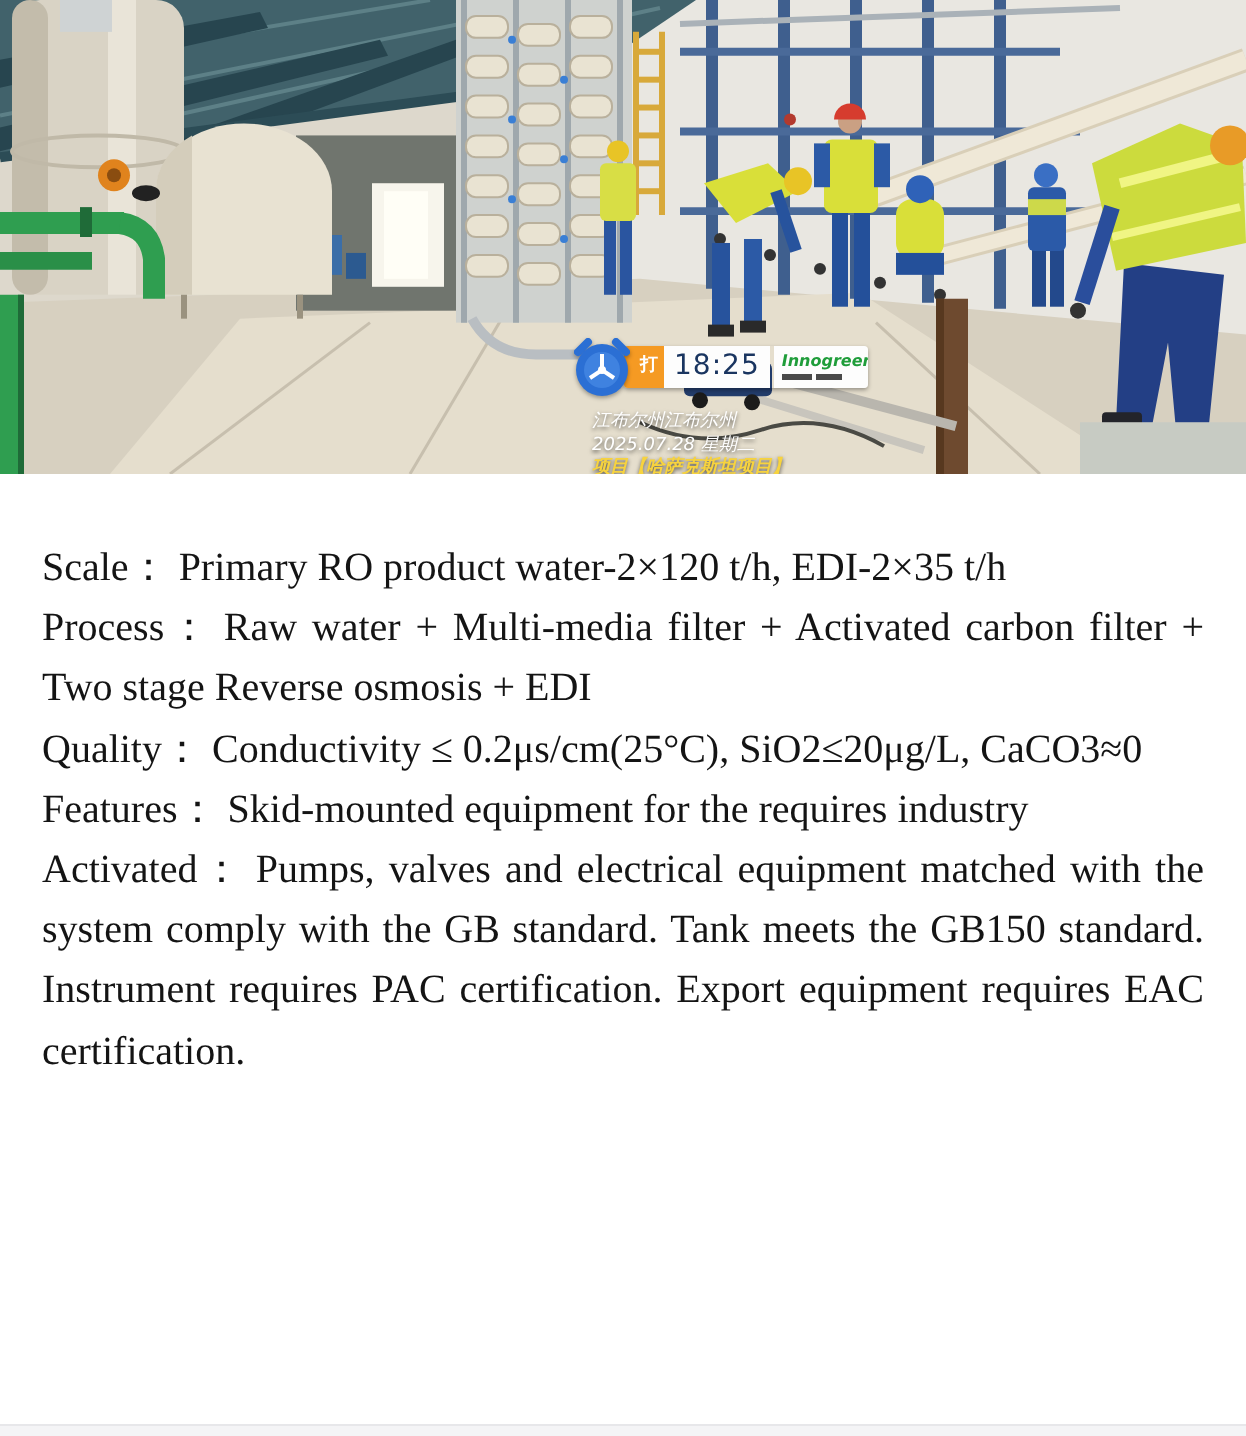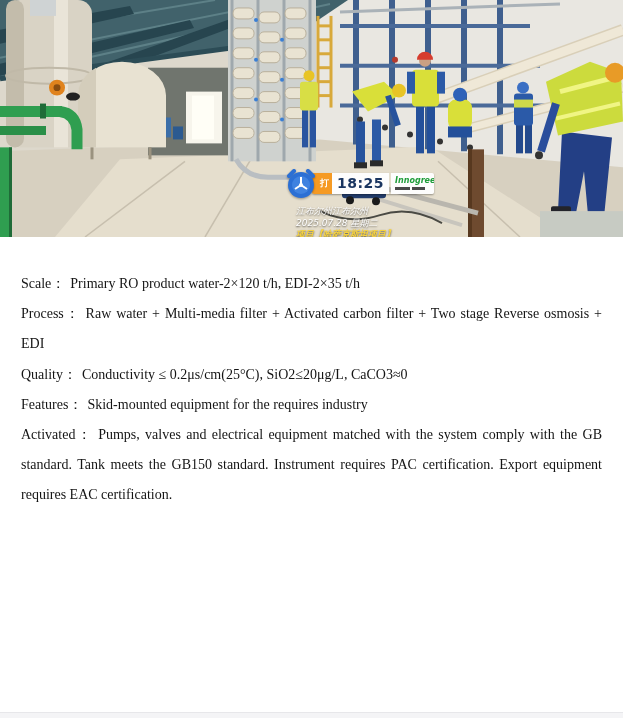--- a/index.html
+++ b/index.html
@@ -14,41 +14,41 @@
 
   
   .wm { position:absolute; left:284px; top:166px; width:150px; color:#fff;
         font-family:"DejaVu Sans","Liberation Sans",sans-serif; }
   .wm-row { display:flex; align-items:center; }
   .wm-clock { width:34px; height:34px; flex:none; margin-right:-6px; position:relative; z-index:2;
               filter:drop-shadow(0 1px 1px rgba(0,0,0,.35)); }
   .wm-pill { display:flex; align-items:stretch; height:21px; border-radius:2px; overflow:hidden;
              box-shadow:0 1px 2px rgba(0,0,0,.35); }
   .wm-checkin { background:#f59a23; color:#fff; font-size:9px; line-height:21px; padding:0 3px 0 8px; font-weight:bold; }
-  .wm-time { background:#fdfdfd; color:#1a3560; font-weight:bold; font-size:14px; line-height:21px; padding:0 5px; letter-spacing:.5px; }
+  .wm-time { background:#fdfdfd; color:#1a3560; font-weight:normal; font-size:14px; line-height:21px; padding:0 5px; letter-spacing:.5px; }
   .wm-brand-box { background:#fdfdfd; margin-left:2px; padding:2px 4px 1px; display:flex; flex-direction:column; justify-content:center; border-radius:0 2px 2px 0; }
   .wm-brand { color:#1f9d3a; font-size:8px; font-weight:bold; font-style:italic; line-height:8px; }
   .wm-brand-bars { display:flex; gap:2px; margin-top:2px; }
   .wm-brand-bars i { display:block; height:3px; background:#4a4a4a; }
   .wm-brand-bars i:first-child { width:15px; }
   .wm-brand-bars i:last-child { width:13px; }
   .wm-line { font-size:9px; line-height:11.5px; text-shadow:0 1px 2px rgba(0,0,0,.65); white-space:nowrap; margin-left:12px;font-style:italic; }
   .wm-line.first { margin-top:6px; }
   .wm-project { color:#f7d33e; font-weight:bold; }
 
   
   .gap { height:5px; background:#ffffff; flex:none; }
   .banner { height:74px; background:var(--banner-bg,#1173b9); color:#fff; text-align:center;
             display:flex; flex-direction:column; justify-content:center; flex:none; }
   .banner h1 { font-size:17.5px; font-weight:600; line-height:21.5px; letter-spacing:.2px;
                font-family:"Liberation Serif","DejaVu Serif",serif; }
 
   
   .content { padding:27px 21px 0; color:#141414; flex:1 1 auto; }
-  .content p { font-size:14px; line-height:30.2px; text-align:justify; }
+  .content p { font-size:20px; line-height:30.2px; text-align:justify; }
   .content .lbl { margin-right:5px; }
 
   
   .bottom-strip { height:6px; background:#f4f4f6; border-top:1px solid #e7e7ea; flex:none; }
 </style>
 </head>
 <body>
 
 <div class="page">
 

